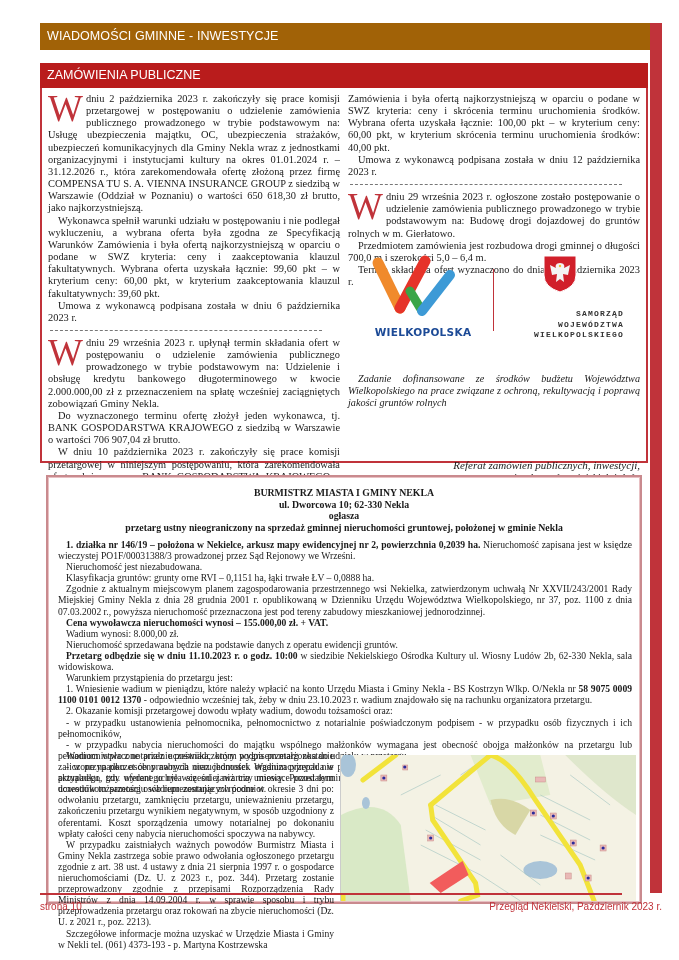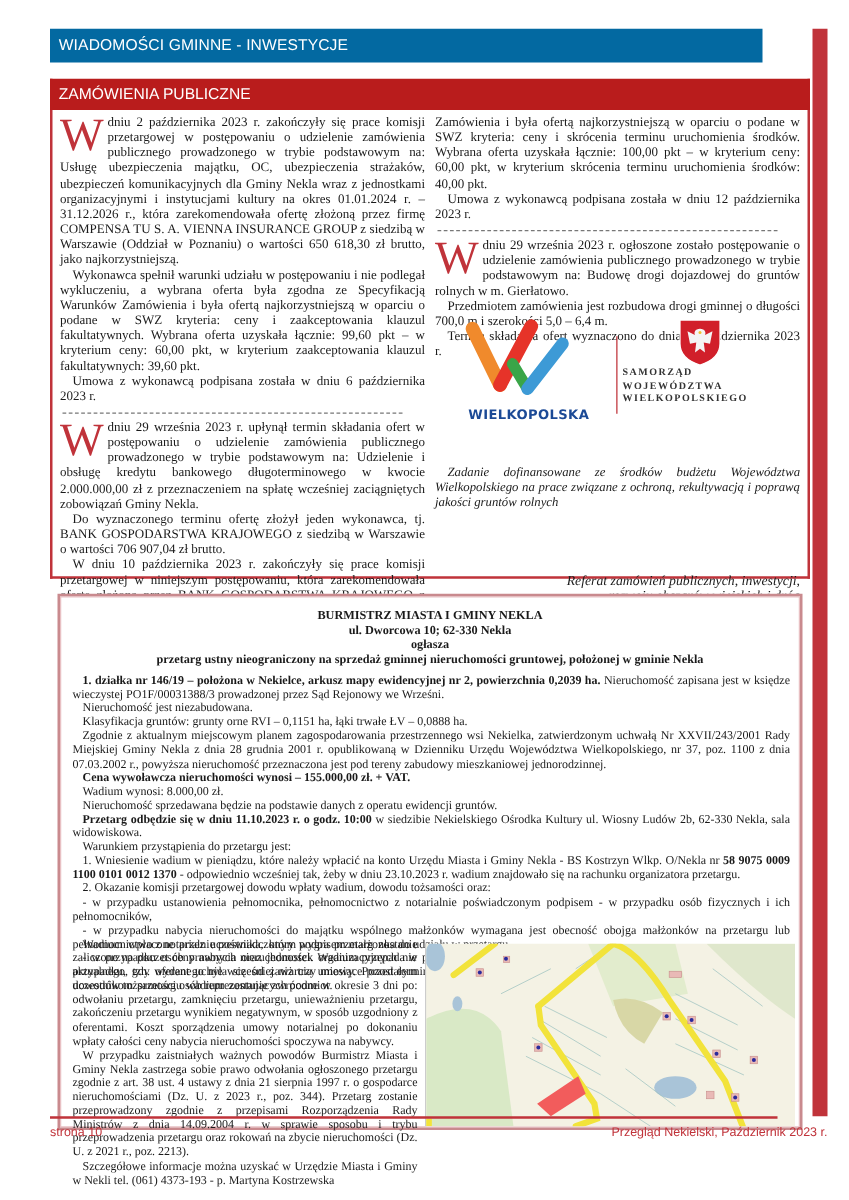--- a/index.html
+++ b/index.html
@@ -1,22 +1,22 @@
 <!DOCTYPE html>
 <html><head>
 <meta charset="utf-8">
 <style>
   * { box-sizing: border-box; margin: 0; padding: 0; }
   html, body { width: 679px; height: 960px; background: #ffffff; overflow: hidden; }
   body { position: relative; font-family: "Liberation Serif", serif; color: #1a1a1a; }
 
   .page-frame { position: absolute; left: 40px; top: 23px; width: 622px; height: 900px; }
   .header-bar {
-    position: absolute; left: 0; top: 0; width: 570px; height: 27px;
-    background: #0369a1; color: #fff;
+    position: absolute; left: 0; top: 0; width: 622px; height: 27px;
+    background: #a16207; color: #fff;
     font-family: "Liberation Sans", sans-serif; font-size: 12.5px;
     line-height: 27px; padding-left: 7px; letter-spacing: 0.1px;
   }
   .right-rail { position: absolute; left: 610px; top: 0; width: 12px; height: 870px; background: #c0333a; }
 
   .section-box {
     position: absolute; left: 0; top: 40px; width: 608px; height: 400px;
     border: 2px solid #c0333a; border-top: none; background: #fff;
   }
   .section-header {
@@ -41,22 +41,22 @@
   .logos { position: absolute; left: 308px; top: 230px; width: 292px; height: 100px; }
   .logo-w { position: absolute; left: 22px; top: 0; width: 100px; height: 64px; }
   .logo-w-text {
     position: absolute; left: 10px; top: 73px; width: 130px;
     font-family: "DejaVu Sans", sans-serif; font-weight: bold; font-size: 10.5px;
     color: #1c4a96; letter-spacing: 0.3px; text-align: center;
   }
   .logo-divider { position: absolute; left: 145px; top: 16px; width: 1px; height: 62px; background: #c0333a; }
   .crest { position: absolute; left: 195px; top: 2px; width: 34px; height: 38px; }
   .crest-text {
-    position: absolute; left: 150px; top: 40px; width: 126px; text-align: left;
-    font-family: Liberation Serif, serif; font-size: 8px; line-height: 10.5px;
+    position: absolute; left: 150px; top: 56px; width: 126px; text-align: right;
+    font-family: Liberation Mono, monospace; font-size: 8px; line-height: 10.5px;
     letter-spacing: 1.2px; color: #333; font-weight: bold;
   }
 
   .italic-note {
     position: absolute; left: 308px; top: 350px; width: 292px;
     font-style: italic; font-size: 10.2px; line-height: 12px; text-align: justify;
   }
   .italic-note p { text-indent: 10px; }
   .italic-sign { position: absolute; left: 308px; top: 388px; width: 292px; font-style: italic; font-size: 11px; line-height: 12px; text-align: right; margin-top: 48px; }
 

